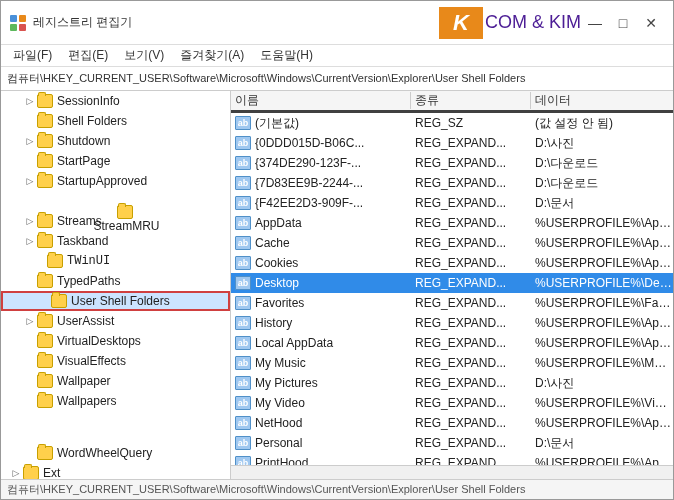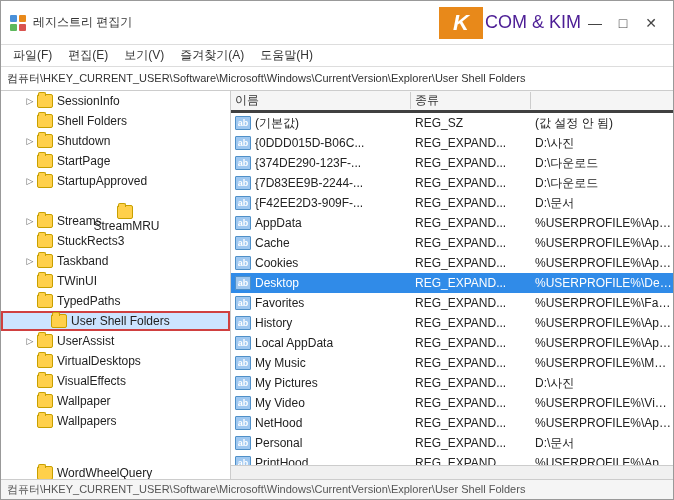--- a/index.html
+++ b/index.html
@@ -324,30 +324,25 @@
           <span class="tree-arrow"></span>
           <span class="folder-icon"></span>
           <span>StreamMRU</span>
         </div>
         <div class="tree-item" style="padding-left: 22px;">
           <span class="tree-arrow">▷</span>
           <span class="folder-icon"></span>
           <span>Streams</span>
         </div>
         <div class="tree-item" style="padding-left: 22px;">
-          <span class="tree-arrow"></span>
-          <span class="folder-icon"></span>
-          <span>StuckRects3</span>
-        </div>
-        <div class="tree-item" style="padding-left: 22px;">
           <span class="tree-arrow">▷</span>
           <span class="folder-icon"></span>
           <span>Taskband</span>
         </div>
-        <div class="tree-item" style="padding-left: 22px;">
+        <div class="tree-item" style="padding-left: 32px; font-family: Liberation Mono, monospace;">
           <span class="tree-arrow"></span>
           <span class="folder-icon"></span>
           <span>TWinUI</span>
         </div>
         <div class="tree-item" style="padding-left: 22px;">
           <span class="tree-arrow"></span>
           <span class="folder-icon"></span>
           <span>TypedPaths</span>
         </div>
         <div class="tree-item highlighted" style="padding-left: 34px;">
@@ -395,20 +390,21 @@
           <span class="folder-icon"></span>
           <span>Extensions</span>
         </div>
       </div>
 
     <div class="right-panel">
 
       <div class="list-header">
         <div class="col-name">이름</div>
         <div class="col-type">종류</div>
+        <div class="col-data">데이터</div>
       </div>
 
       <div class="list-body">
 
       <div class="list-row">
             <div class="cell-name">
               <span class="reg-icon">ab</span>
               <span>(기본값)</span>
             </div>
             <div class="cell-type">REG_SZ</div>

